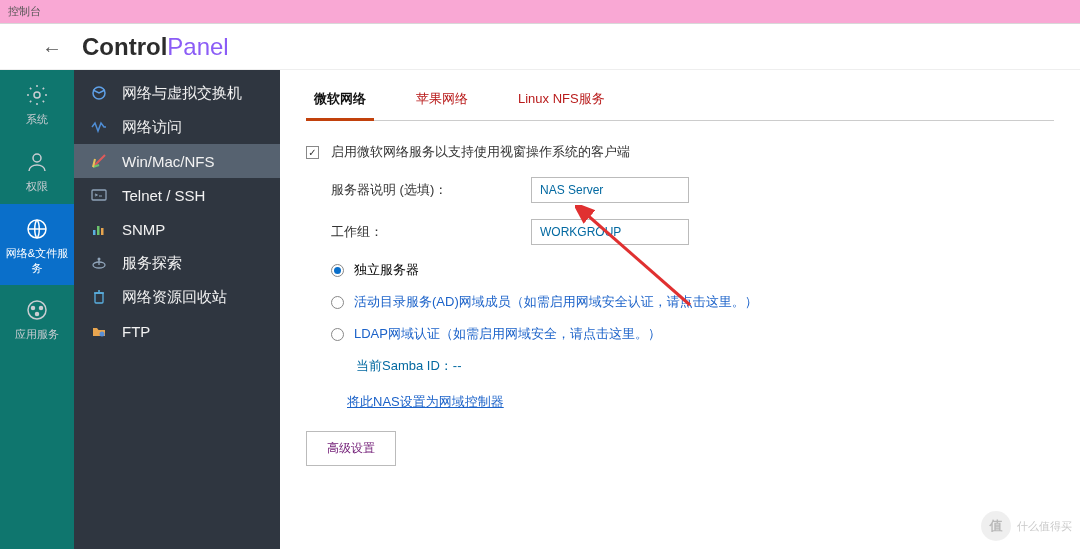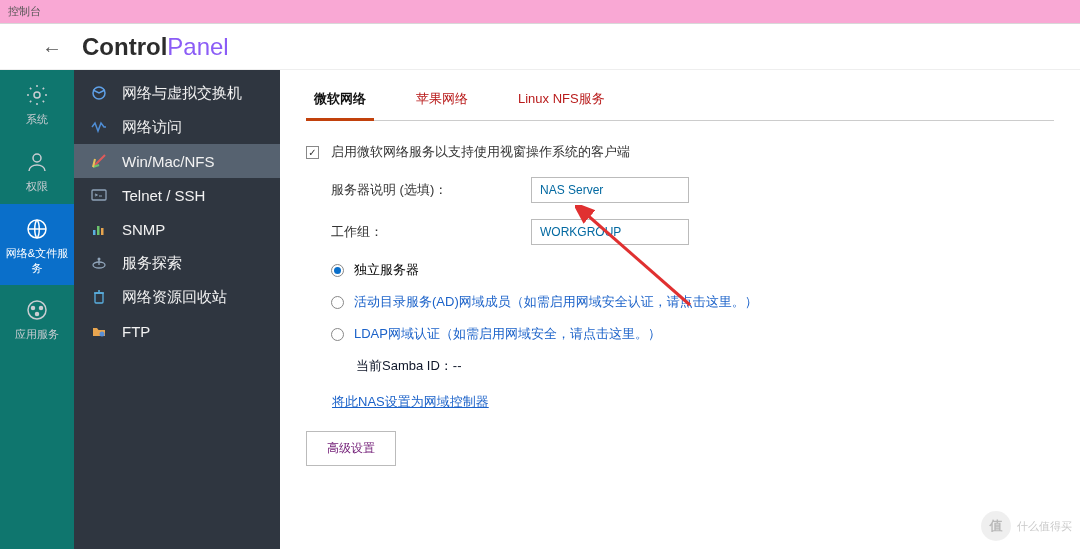--- a/index.html
+++ b/index.html
@@ -24,22 +24,22 @@
     .tab.active { color: #111; font-weight: 600; border-bottom: 3px solid #c2410c; margin-bottom: -1px; }
     .form-row { display: flex; align-items: center; font-size: 13px; color: #333; margin-bottom: 16px; }
     .cb { width: 13px; height: 13px; border: 1px solid #888; margin-right: 12px; display: inline-flex; align-items: center; justify-content: center; font-size: 10px; color: #333; cursor: pointer; }
     .lbl { width: 200px; }
     .txt { width: 158px; height: 26px; border: 1px solid #bbb; padding: 0 8px; font-size: 12px; color: #0369a1; }
     .radio-row { display: flex; align-items: center; margin-left: 25px; margin-bottom: 14px; font-size: 13px; }
     .rd { width: 13px; height: 13px; border: 1px solid #888; border-radius: 50%; margin-right: 10px; display: inline-flex; align-items: center; justify-content: center; cursor: pointer; }
     .rd.sel::after { content: ""; width: 7px; height: 7px; background: #0a6fca; border-radius: 50%; }
     .link { color: #1b62c9; cursor: pointer; }
     .link.u { text-decoration: underline; }
-    .samba { margin-left: 50px; font-size: 13px; color: #0f172a; margin-bottom: 18px; }
-    .adv-link { margin-left: 26px; font-size: 13px; margin-bottom: 20px; }
+    .samba { margin-left: 50px; font-size: 13px; color: #0369a1; margin-bottom: 18px; }
+    .adv-link { margin-left: 41px; font-size: 13px; margin-bottom: 20px; }
     .btn-adv { display: inline-block; border: 1px solid #bbb; padding: 8px 20px; font-size: 12px; color: #701a75; cursor: pointer; margin-left: 0; }
     .indent { margin-left: 25px; }
     .arrow-annot { position: absolute; left: 295px; top: 135px; pointer-events: none; }
     .watermark { position: absolute; right: 8px; bottom: 8px; opacity: .45; display: flex; align-items: center; color: #888; font-size: 11px; }
     .watermark .circ { width: 30px; height: 30px; border-radius: 50%; background: #ddd; display: flex; align-items: center; justify-content: center; margin-right: 6px; font-size: 13px; color: #666; font-weight: bold; }
   </style>
 </head>
 <body>
 
 <div class="title-bar">

